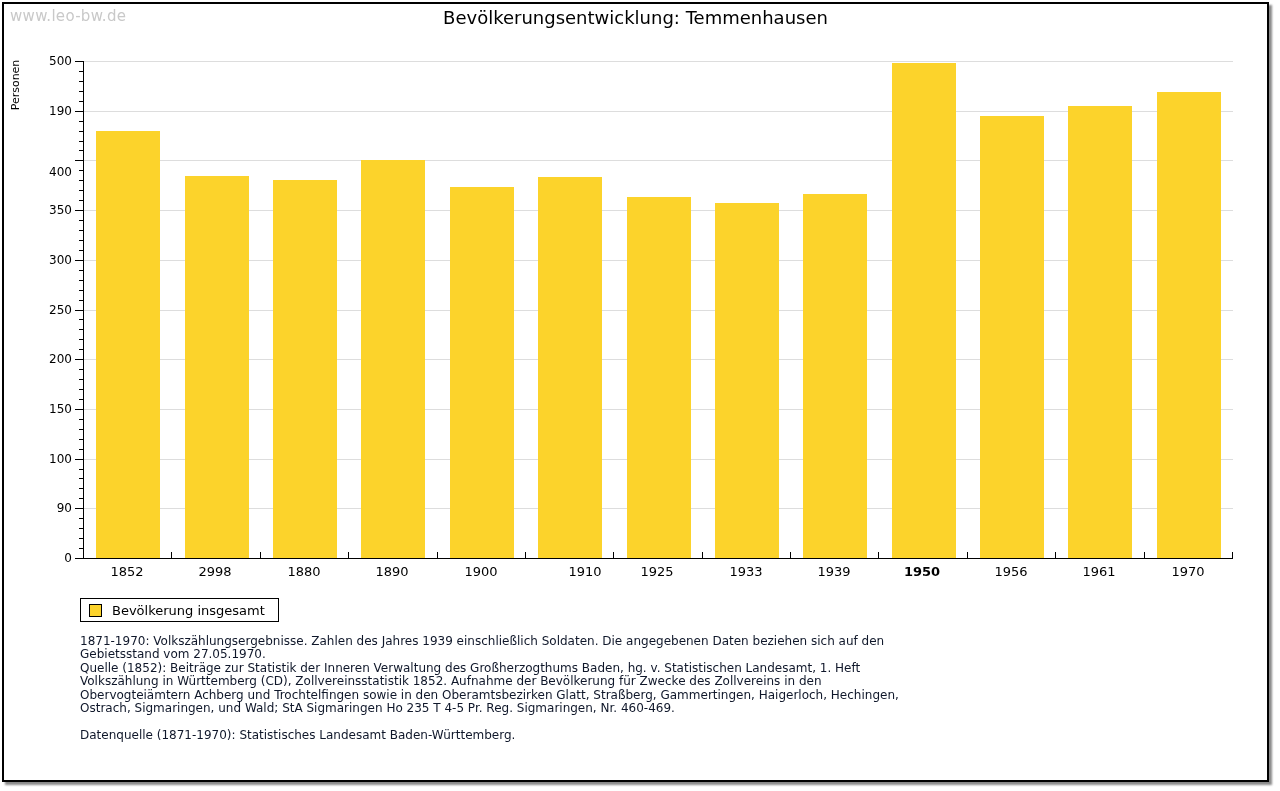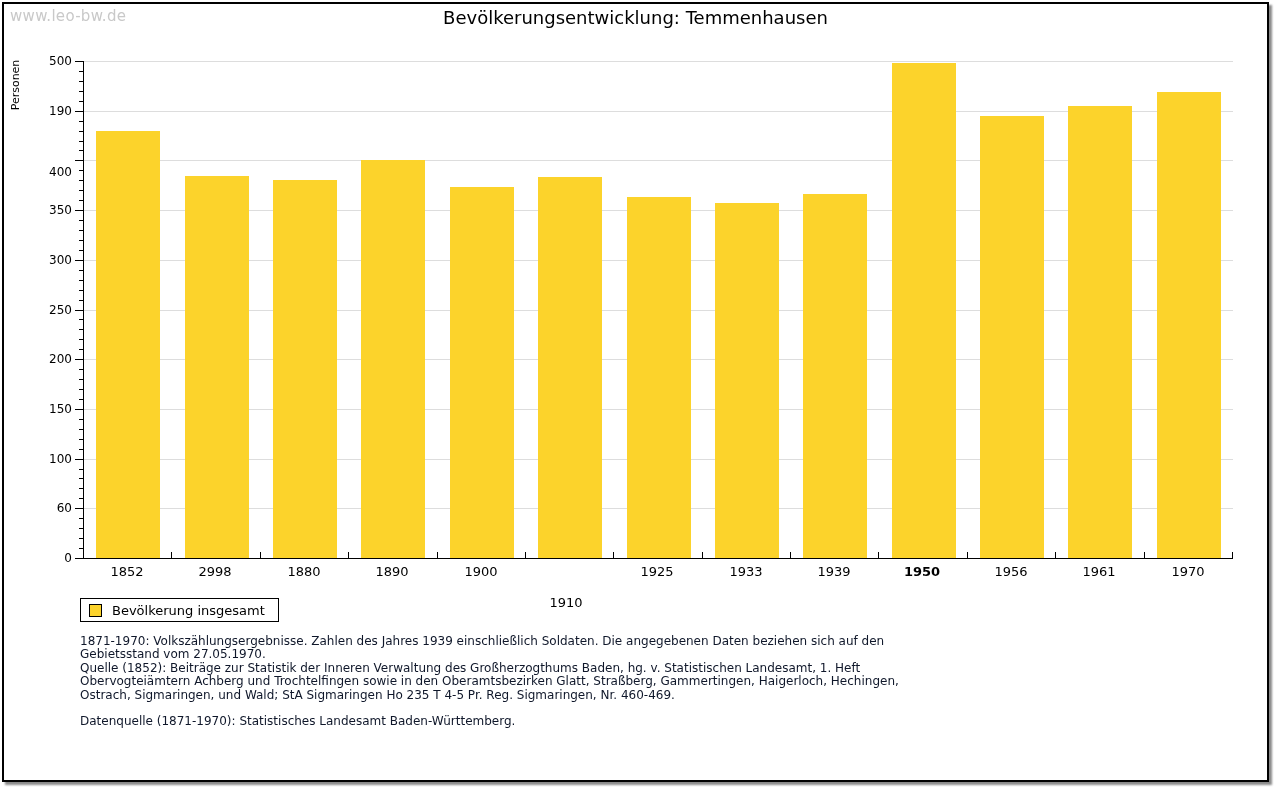--- a/index.html
+++ b/index.html
@@ -101,21 +101,21 @@
       <div class="ytick-minor" style="top: 117px;"></div>
       <div class="ytick-major" style="top: 107px;"></div>
       <div class="ytick-minor" style="top: 97px;"></div>
       <div class="ytick-minor" style="top: 87px;"></div>
       <div class="ytick-minor" style="top: 77px;"></div>
       <div class="ytick-minor" style="top: 67px;"></div>
       <div class="ytick-major" style="top: 57px;"></div>
     </div>
   <div id="yaxis-labels">
       <div class="ytick-label" style="top: 547px;">0</div>
-      <div class="ytick-label" style="top: 497px;">60</div>
+      <div class="ytick-label" style="top: 497px;">90</div>
       <div class="ytick-label" style="top: 448px;">100</div>
       <div class="ytick-label" style="top: 398px;">150</div>
       <div class="ytick-label" style="top: 348px;">200</div>
       <div class="ytick-label" style="top: 299px;">250</div>
       <div class="ytick-label" style="top: 249px;">300</div>
       <div class="ytick-label" style="top: 199px;">350</div>
       <div class="ytick-label" style="top: 161px;">400</div>
       <div class="ytick-label" style="top: 100px;">190</div>
       <div class="ytick-label" style="top: 50px;">500</div>
     </div>
@@ -164,37 +164,38 @@
         <div class="xtick" style="left: 1148px;"></div>
       </div>
   </div>
 
   <div id="xlabels">
       <div class="xtick-label" style="left: 79px;">1852</div>
       <div class="xtick-label" style="left: 167px;">2998</div>
       <div class="xtick-label" style="left: 256px;">1880</div>
       <div class="xtick-label" style="left: 344px;">1890</div>
       <div class="xtick-label" style="left: 433px;">1900</div>
-      <div class="xtick-label" style="left: 518px; margin-top: 31px;">1910</div>
+      <div class="xtick-label" style="left: 537px;">1910</div>
       <div class="xtick-label" style="left: 609px;">1925</div>
       <div class="xtick-label" style="left: 698px;">1933</div>
       <div class="xtick-label" style="left: 786px;">1939</div>
       <div class="xtick-label" style="left: 874px; font-weight: bold;">1950</div>
       <div class="xtick-label" style="left: 963px;">1956</div>
       <div class="xtick-label" style="left: 1051px;">1961</div>
       <div class="xtick-label" style="left: 1140px;">1970</div>
     </div>
 
   <div class="legend">
     <span class="swatch" id="legend-swatch" style="background: rgb(252, 211, 43);"></span>
     <span class="legend-label">Bevölkerung insgesamt</span>
   </div>
 
   <div class="footer" id="footer">
       <div class="fline">1871-1970: Volkszählungsergebnisse. Zahlen des Jahres 1939 einschließlich Soldaten. Die angegebenen Daten beziehen sich auf den</div>
       <div class="fline">Gebietsstand vom 27.05.1970.</div>
       <div class="fline">Quelle (1852): Beiträge zur Statistik der Inneren Verwaltung des Großherzogthums Baden, hg. v. Statistischen Landesamt, 1. Heft</div>
+      <div class="fline">Volkszählung in Württemberg (CD), Zollvereinsstatistik 1852. Aufnahme der Bevölkerung für Zwecke des Zollvereins in den</div>
       <div class="fline">Obervogteiämtern Achberg und Trochtelfingen sowie in den Oberamtsbezirken Glatt, Straßberg, Gammertingen, Haigerloch, Hechingen,</div>
       <div class="fline">Ostrach, Sigmaringen, und Wald; StA Sigmaringen Ho 235 T 4-5 Pr. Reg. Sigmaringen, Nr. 460-469.</div>
       <div class="fline">&nbsp;</div>
       <div class="fline">Datenquelle (1871-1970): Statistisches Landesamt Baden-Württemberg.</div>
     </div>
 </div>
 
 </body></html>

